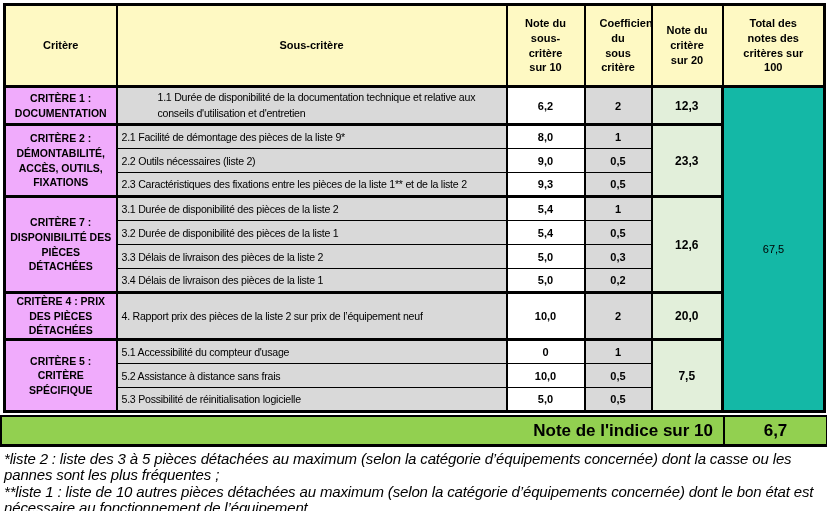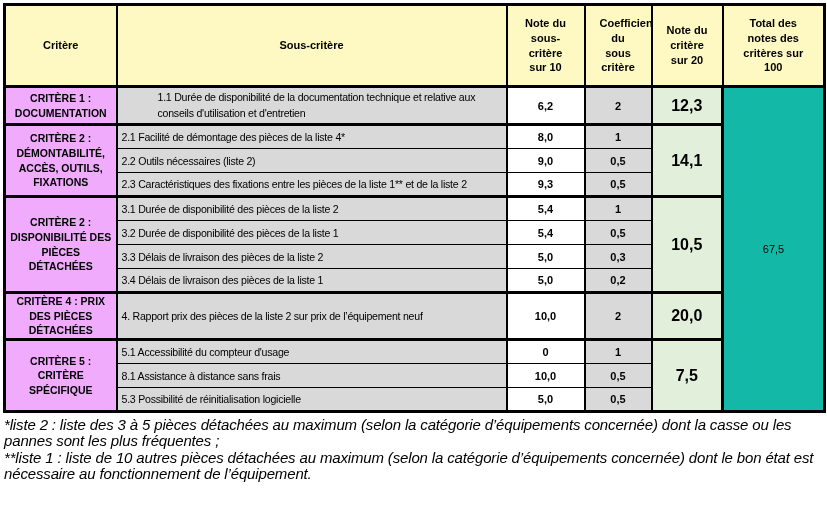--- a/index.html
+++ b/index.html
@@ -47,21 +47,21 @@
     background: #d9d9d9;
     font-size: 10.6px;
     letter-spacing: -0.25px;
     padding: 0 2px 0 4px;
     white-space: nowrap;
     text-align: left;
   }
   .sub.wrap { white-space: normal; line-height: 1.45; padding-left: 40px; }
   .n10 { background: #ffffff; font-weight: bold; font-size: 11px; text-align: center; }
   .coef { background: #d9d9d9; font-weight: bold; font-size: 11px; text-align: center; }
-  .n20 { background: #e2efda; font-weight: bold; font-size: 16px; text-align: center; }
+  .n20 { background: #e2efda; font-weight: bold; font-size: 12px; text-align: center; }
   .total { background: #14b8a6; font-weight: normal; font-size: 11px; text-align: center; border-left-width: 3px; }
 
   .h84 { height: 82px; }
   .h40 { height: 38px; }
   .h26 { height: 24px; }
   .h38 { height: 36px; }
 
   .index-row {
     margin-top: 2px;
     margin-left: -3px;
@@ -128,42 +128,42 @@
         <td class="crit">CRITÈRE 1 : DOCUMENTATION</td>
         <td class="sub wrap">1.1 Durée de disponibilité de la documentation technique et relative aux conseils d'utilisation et d'entretien</td>
         <td class="n10">6,2</td>
         <td class="coef">2</td>
         <td class="n20">12,3</td>
         <td class="total" rowspan="12">67,5</td>
       </tr>
 
       <tr class="gt h26">
         <td class="crit" rowspan="3">CRITÈRE 2 : DÉMONTABILITÉ, ACCÈS, OUTILS, FIXATIONS</td>
-        <td class="sub">2.1 Facilité de démontage des pièces de la liste 4*</td>
+        <td class="sub">2.1 Facilité de démontage des pièces de la liste 9*</td>
         <td class="n10">8,0</td>
         <td class="coef">1</td>
-        <td class="n20" rowspan="3">14,1</td>
+        <td class="n20" rowspan="3">23,3</td>
       </tr>
       <tr class="h26">
         <td class="sub">2.2 Outils nécessaires (liste 2)</td>
         <td class="n10">9,0</td>
         <td class="coef">0,5</td>
       </tr>
       <tr class="h26">
         <td class="sub">2.3 Caractéristiques des fixations entre les pièces de la liste 1** et de la liste 2</td>
         <td class="n10">9,3</td>
         <td class="coef">0,5</td>
       </tr>
 
       <tr class="gt h26">
-        <td class="crit" rowspan="4">CRITÈRE 2 : DISPONIBILITÉ DES PIÈCES DÉTACHÉES</td>
+        <td class="crit" rowspan="4">CRITÈRE 7 : DISPONIBILITÉ DES PIÈCES DÉTACHÉES</td>
         <td class="sub">3.1 Durée de disponibilité des pièces de la liste 2</td>
         <td class="n10">5,4</td>
         <td class="coef">1</td>
-        <td class="n20" rowspan="4">10,5</td>
+        <td class="n20" rowspan="4">12,6</td>
       </tr>
       <tr class="h26">
         <td class="sub">3.2 Durée de disponibilité des pièces de la liste 1</td>
         <td class="n10">5,4</td>
         <td class="coef">0,5</td>
       </tr>
       <tr class="h26">
         <td class="sub">3.3 Délais de livraison des pièces de la liste 2</td>
         <td class="n10">5,0</td>
         <td class="coef">0,3</td>
@@ -183,31 +183,35 @@
       </tr>
 
       <tr class="gt h26">
         <td class="crit" rowspan="3">CRITÈRE 5 : CRITÈRE SPÉCIFIQUE</td>
         <td class="sub">5.1 Accessibilité du compteur d'usage</td>
         <td class="n10">0</td>
         <td class="coef">1</td>
         <td class="n20" rowspan="3">7,5</td>
       </tr>
       <tr class="h26">
-        <td class="sub">8.1 Assistance à distance sans frais</td>
+        <td class="sub">5.2 Assistance à distance sans frais</td>
         <td class="n10">10,0</td>
         <td class="coef">0,5</td>
       </tr>
       <tr class="h26">
         <td class="sub">5.3 Possibilité de réinitialisation logicielle</td>
         <td class="n10">5,0</td>
         <td class="coef">0,5</td>
       </tr>
     </tbody>
   </table>
 
+  <div class="index-row">
+    <div class="index-label">Note de l'indice sur 10</div>
+    <div class="index-value">6,7</div>
+  </div>
 
   <div class="footnotes">
     <p>*liste 2 : liste des 3 à 5 pièces détachées au maximum (selon la catégorie d’équipements concernée) dont la casse ou les pannes sont les plus fréquentes ;</p>
     <p>**liste 1 : liste de 10 autres pièces détachées au maximum (selon la catégorie d’équipements concernée) dont le bon état est nécessaire au fonctionnement de l’équipement.</p>
   </div>
 
 </div>
 
 </body></html>

